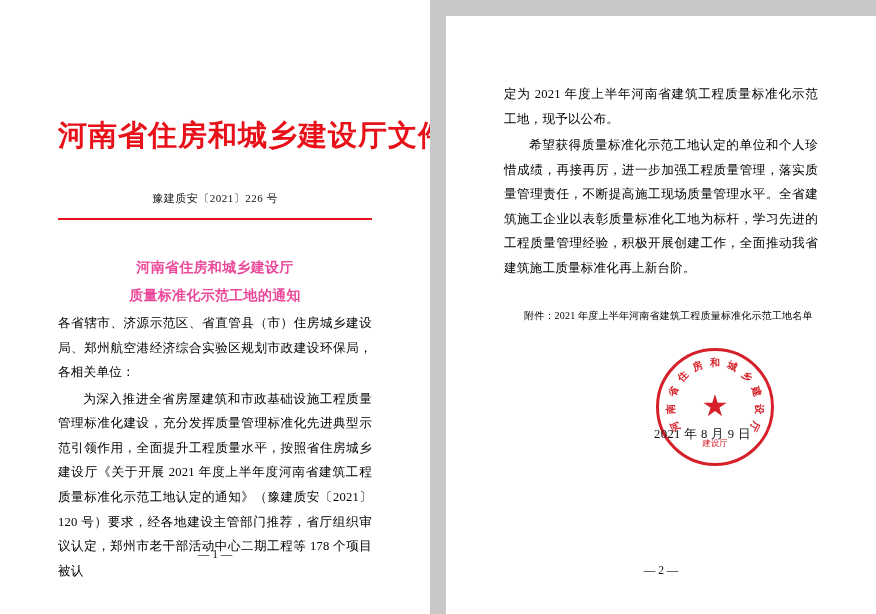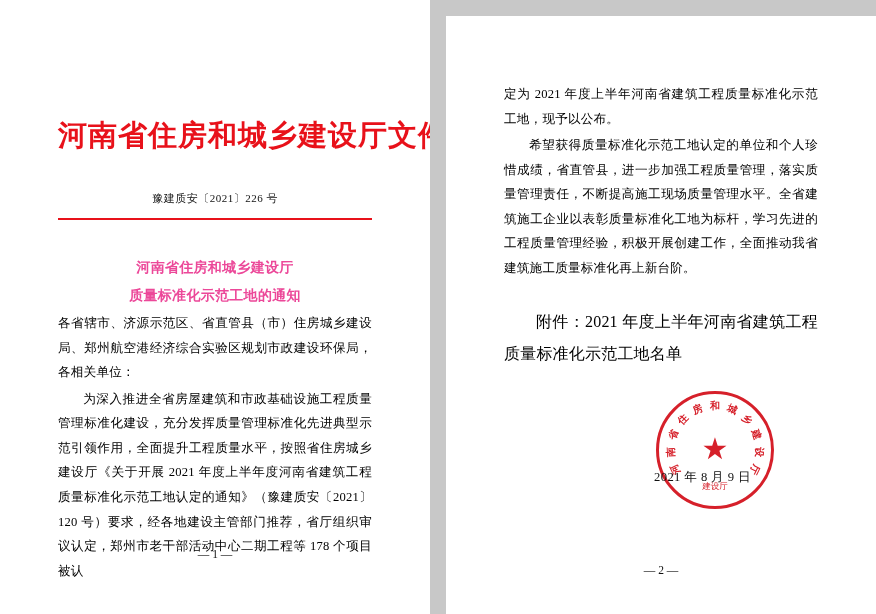--- a/index.html
+++ b/index.html
@@ -111,21 +111,21 @@
     font-size: 12.6px;
     line-height: 1.95;
     text-align: justify;
     letter-spacing: 0.2px;
     color: #000;
     text-indent: 2em;
     margin-top: 2px;
   }
   .attachment {
     margin-top: 26px;
-    font-size: 16px;
+    font-size: 10px;
     line-height: 1.95;
     letter-spacing: 0.2px;
     color: #000;
     text-indent: 2em;
     text-align: justify;
   }
   .sign-area {
     position: relative;
     height: 150px;
     margin-top: 6px;
@@ -198,21 +198,21 @@
       </div>
       <div class="addressee">各省辖市、济源示范区、省直管县（市）住房城乡建设局、郑州航空港经济综合实验区规划市政建设环保局，各相关单位：</div>
       <div class="body-para">为深入推进全省房屋建筑和市政基础设施工程质量管理标准化建设，充分发挥质量管理标准化先进典型示范引领作用，全面提升工程质量水平，按照省住房城乡建设厅《关于开展 2021 年度上半年度河南省建筑工程质量标准化示范工地认定的通知》（豫建质安〔2021〕120 号）要求，经各地建设主管部门推荐，省厅组织审议认定，郑州市老干部活动中心二期工程等 178 个项目被认</div>
     </div>
     <div class="page-num">— 1 —</div>
   </div>
 
   <div class="page page-right">
     <div class="page-inner">
       <div class="p2-first">定为 2021 年度上半年河南省建筑工程质量标准化示范工地，现予以公布。</div>
-      <div class="p2-para">希望获得质量标准化示范工地认定的单位和个人珍惜成绩，省直管县，进一步加强工程质量管理，落实质量管理责任，不断提高施工现场质量管理水平。全省建筑施工企业以表彰质量标准化工地为标杆，学习先进的工程质量管理经验，积极开展创建工作，全面推动我省建筑施工质量标准化再上新台阶。</div>
+      <div class="p2-para">希望获得质量标准化示范工地认定的单位和个人珍惜成绩，再接再厉，进一步加强工程质量管理，落实质量管理责任，不断提高施工现场质量管理水平。全省建筑施工企业以表彰质量标准化工地为标杆，学习先进的工程质量管理经验，积极开展创建工作，全面推动我省建筑施工质量标准化再上新台阶。</div>
       <div class="attachment">附件：2021 年度上半年河南省建筑工程质量标准化示范工地名单</div>
 
       <div class="sign-area">
         <div class="seal">
           <div class="seal-text">
               <span style="transform: rotate(-206deg) translate(44px) rotate(90deg) translate(-50%, -50%);">河</span>
               <span style="transform: rotate(-182.8deg) translate(44px) rotate(90deg) translate(-50%, -50%);">南</span>
               <span style="transform: rotate(-159.6deg) translate(44px) rotate(90deg) translate(-50%, -50%);">省</span>
               <span style="transform: rotate(-136.4deg) translate(44px) rotate(90deg) translate(-50%, -50%);">住</span>
               <span style="transform: rotate(-113.2deg) translate(44px) rotate(90deg) translate(-50%, -50%);">房</span>

